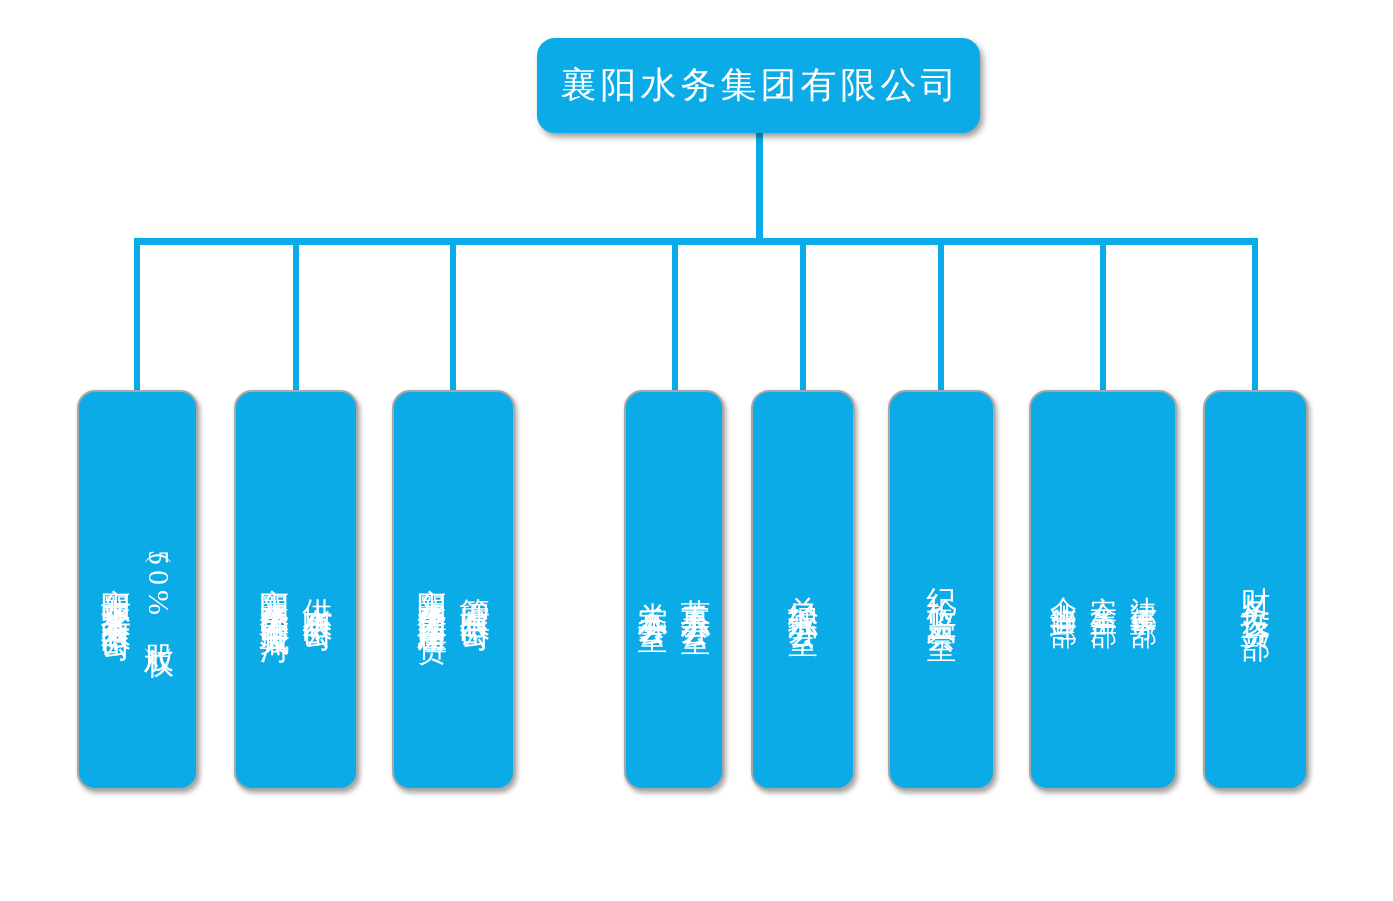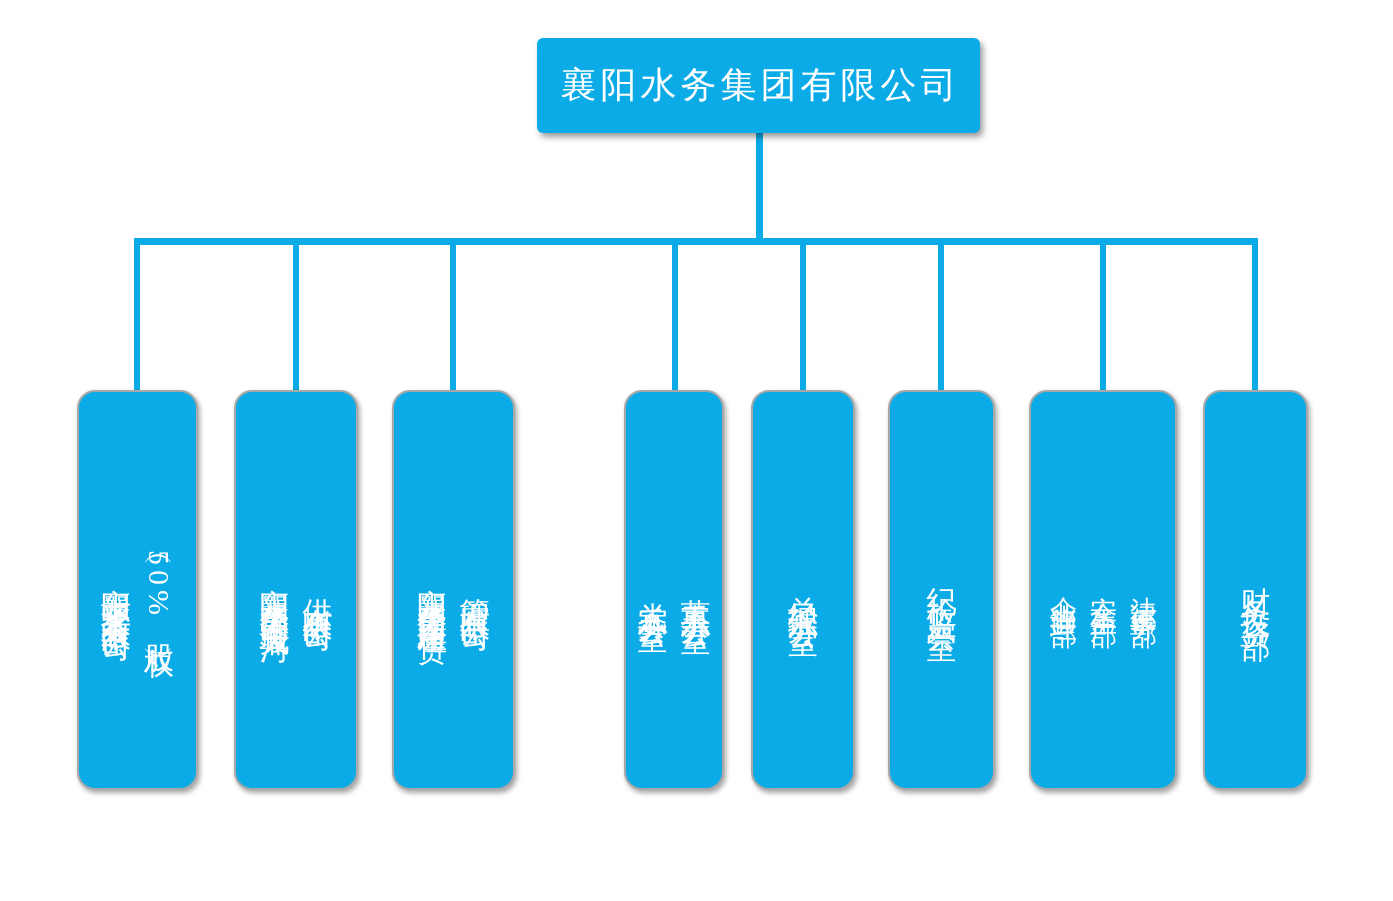--- a/index.html
+++ b/index.html
@@ -36,21 +36,21 @@
   .d6 { left: 938px; }
   .d7 { left: 1100px; }
   .d8 { left: 1252px; }
 
   
   .root-node {
     position: absolute;
     left: 537px; top: 38px;
     width: 443px; height: 95px;
     background: var(--box-fill);
-    border-radius: 6px;
+    border-radius: 18px;
     box-shadow: 3px 4px 6px rgba(0,0,0,0.40);
     display: flex;
     align-items: center;
     justify-content: center;
   }
   .root-label {
     color: var(--text);
     font-size: 36px;
     letter-spacing: 4px;
     padding-left: 4px;

